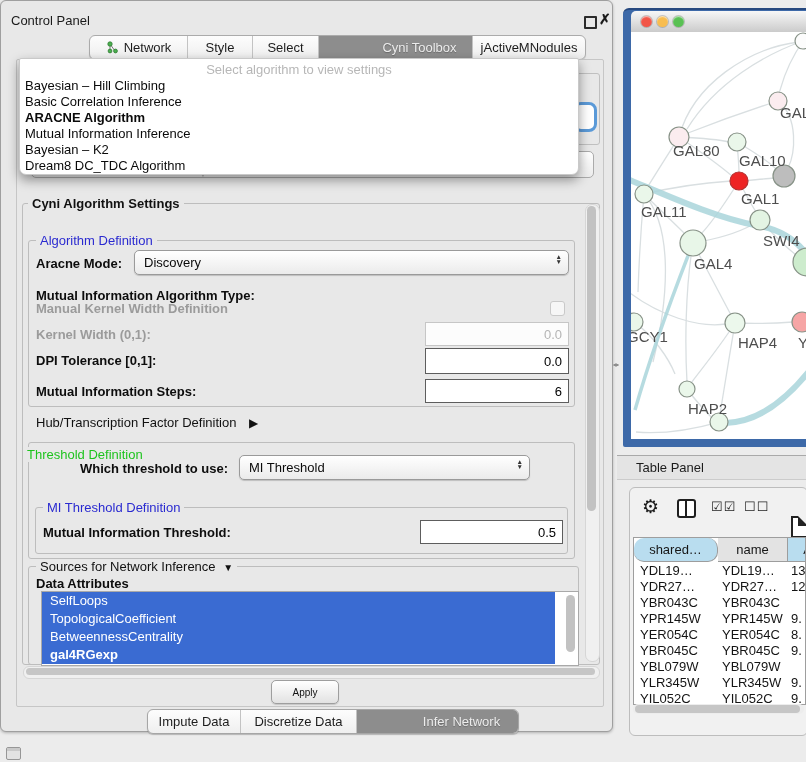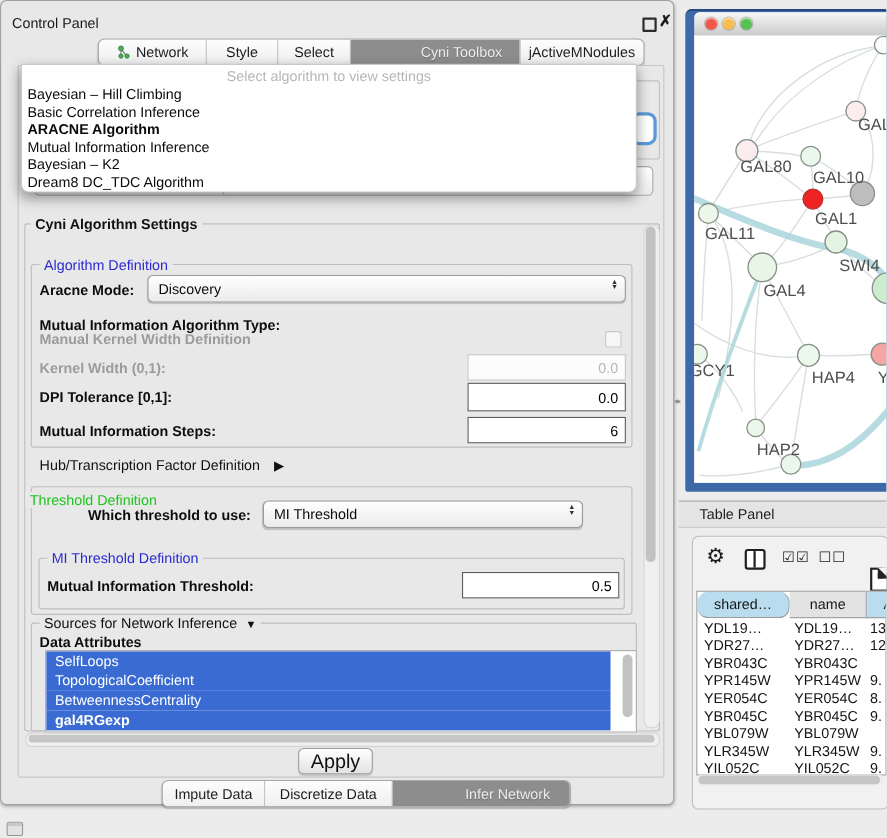--- a/index.html
+++ b/index.html
@@ -46,21 +46,21 @@
          justify-content:flex-end;padding-right:6px;font-size:13px;color:#000;}
   .field.dis{border:1px solid #c6c6c6;color:#b5b5b5;background:#fcfcfc;}
   .chk{width:13px;height:13px;border:1px solid #c9c9c9;border-radius:3px;background:#f6f6f6;}
   
   .listbox{left:40px;top:590px;width:536px;height:73px;border:1px solid #a9a9a9;background:#fff;overflow:hidden;}
   .li-item{height:18px;line-height:18px;padding-left:8px;color:#fff;font-size:13px;width:513px;box-sizing:border-box;}
   .vscroll-thumb{background:#c2c2c2;border-radius:5px;}
   .hscroll{background:#f0f0f0;border:1px solid #d6d6d6;border-radius:6px;}
   .hthumb{background:#c6c6c6;border-radius:4px;}
   .btn{border:1px solid #9e9e9e;border-radius:5px;background:linear-gradient(#ffffff,#e2e2e2);
-       display:flex;align-items:center;justify-content:center;font-size:18px;color:#111;box-shadow:0 1px 1px rgba(0,0,0,.15);}
+       display:flex;align-items:center;justify-content:center;font-size:10px;color:#111;box-shadow:0 1px 1px rgba(0,0,0,.15);}
   
   .bseg{left:146px;top:708px;height:23px;display:flex;border:1px solid #a6a6a6;border-radius:6px;overflow:hidden;
         background:linear-gradient(#fdfdfd,#efefef);box-shadow:0 1px 1px rgba(0,0,0,.2);}
   
   .netframe{left:623px;top:8px;width:183px;height:439px;background:#3d69a8;border-top:2px solid #27497f;
             border-radius:6px 0 0 2px;box-sizing:border-box;}
   .nettitle{left:631px;top:11px;width:175px;height:21px;background:linear-gradient(#f7f7f7,#cbcbcb);
             border-bottom:1px solid #8c8c8c;border-radius:5px 0 0 0;display:flex;align-items:center;padding-left:10px;gap:5px;}
   .light{width:11px;height:11px;border-radius:50%;box-shadow:inset 0 1px 1px rgba(255,255,255,.6),0 0 0 1px rgba(0,0,0,.18);}
   .netcanvas{left:631px;top:32px;width:175px;height:407px;background:#fff;overflow:hidden;}

